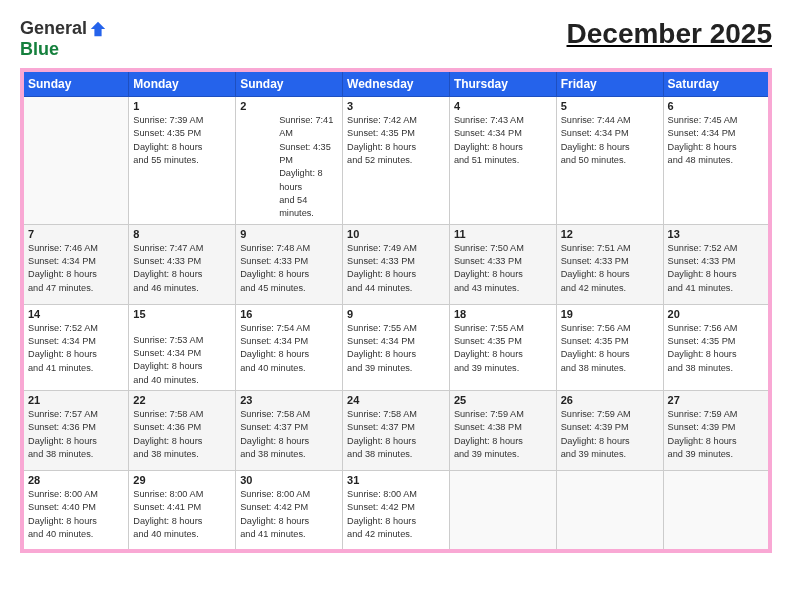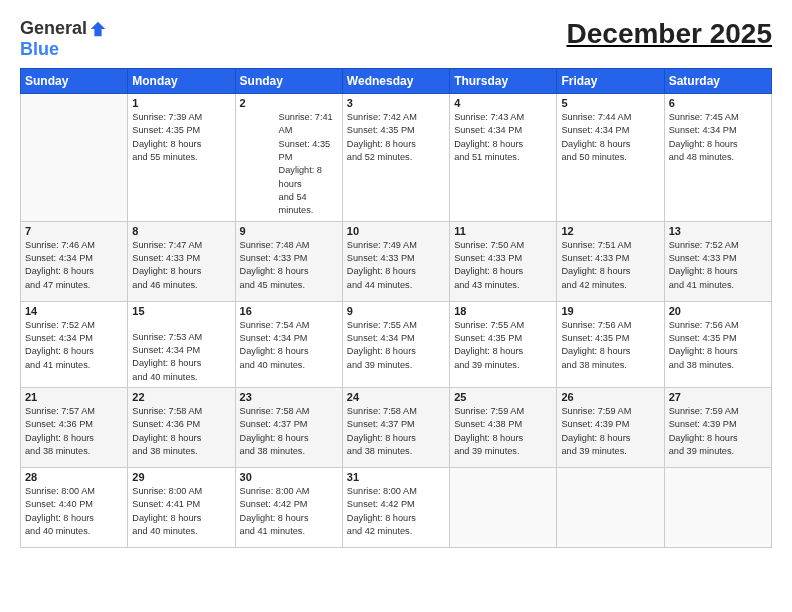--- a/index.html
+++ b/index.html
@@ -29,42 +29,42 @@
       align-items: flex-start;
     }
     .logo-text {
       display: flex;
       align-items: center;
       font-size: 18px;
       font-weight: bold;
       color: #333;
     }
     .logo-general { color: #333; }
-    .logo-blue { color: #3b82f6; }
+    .logo-blue { color: #15803d; }
     .logo-icon {
       width: 18px;
       height: 18px;
       margin-left: 2px;
     }
     .title-block {
       text-align: center;
       text-decoration: underline;
     }
     .month-title {
       font-size: 28px;
       font-weight: bold;
       color: #222;
     }
     .location {
       font-size: 14px;
       color: #444;
     }
     .calendar {
       flex: 1;
-      border: 1px solid #f9a8d4;
+      border: 4px solid #f9a8d4;
       border-collapse: collapse;
       width: 100%;
       table-layout: fixed;
     }
     .calendar th {
       background: #2563eb;
       color: #fff;
       font-size: 12px;
       font-weight: bold;
       padding: 5px 4px;

